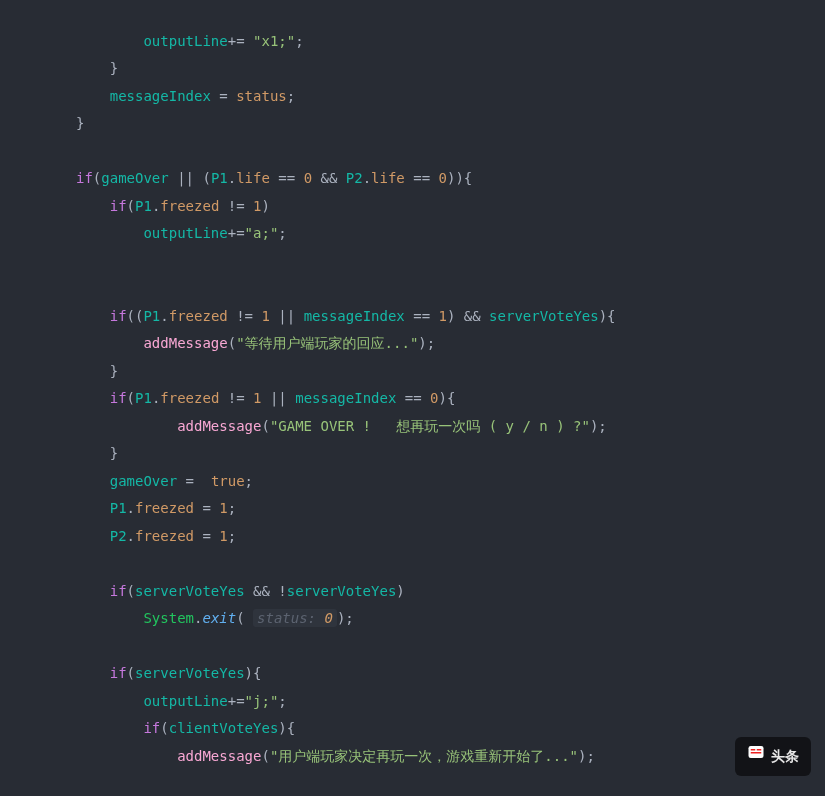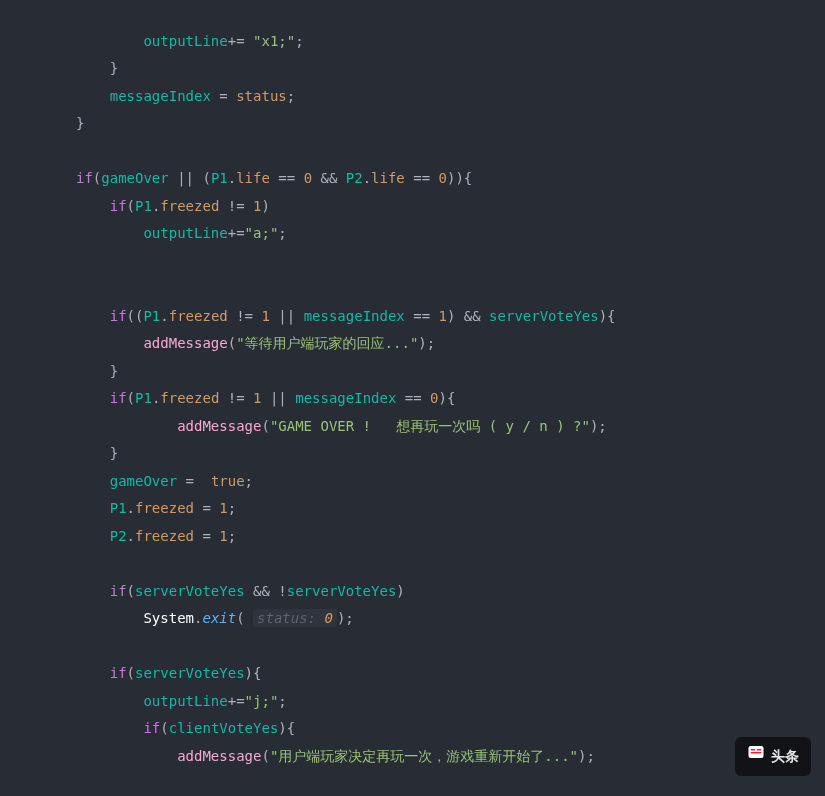--- a/index.html
+++ b/index.html
@@ -19,21 +19,21 @@
       white-space: pre;
     }
     .kw { color: #c678dd; margin-top: 32px; }
     .id { color: #14b8a6; }
     .prop { color: #d19a66; }
     .num { color: #d19a66; }
     .str { color: #98c379; }
     .bool { color: #d19a66; }
     .fn { color: #f9a8d4; }
     .fn-it { color: #61afef; font-style: italic; }
-    .cls { color: #ffffff; }
+    .cls { color: #22c55e; }
     .op { color: #abb2bf; }
     .pn { color: #abb2bf; }
     .hint { color: #5c6370; font-style: italic; background: rgba(90,99,112,0.15); padding: 1px 4px; border-radius: 3px; }
     .watermark {
       position: absolute;
       right: 14px;
       bottom: 20px;
       background: rgba(0,0,0,0.55);
       color: #e6e6e6;
       padding: 6px 12px;

